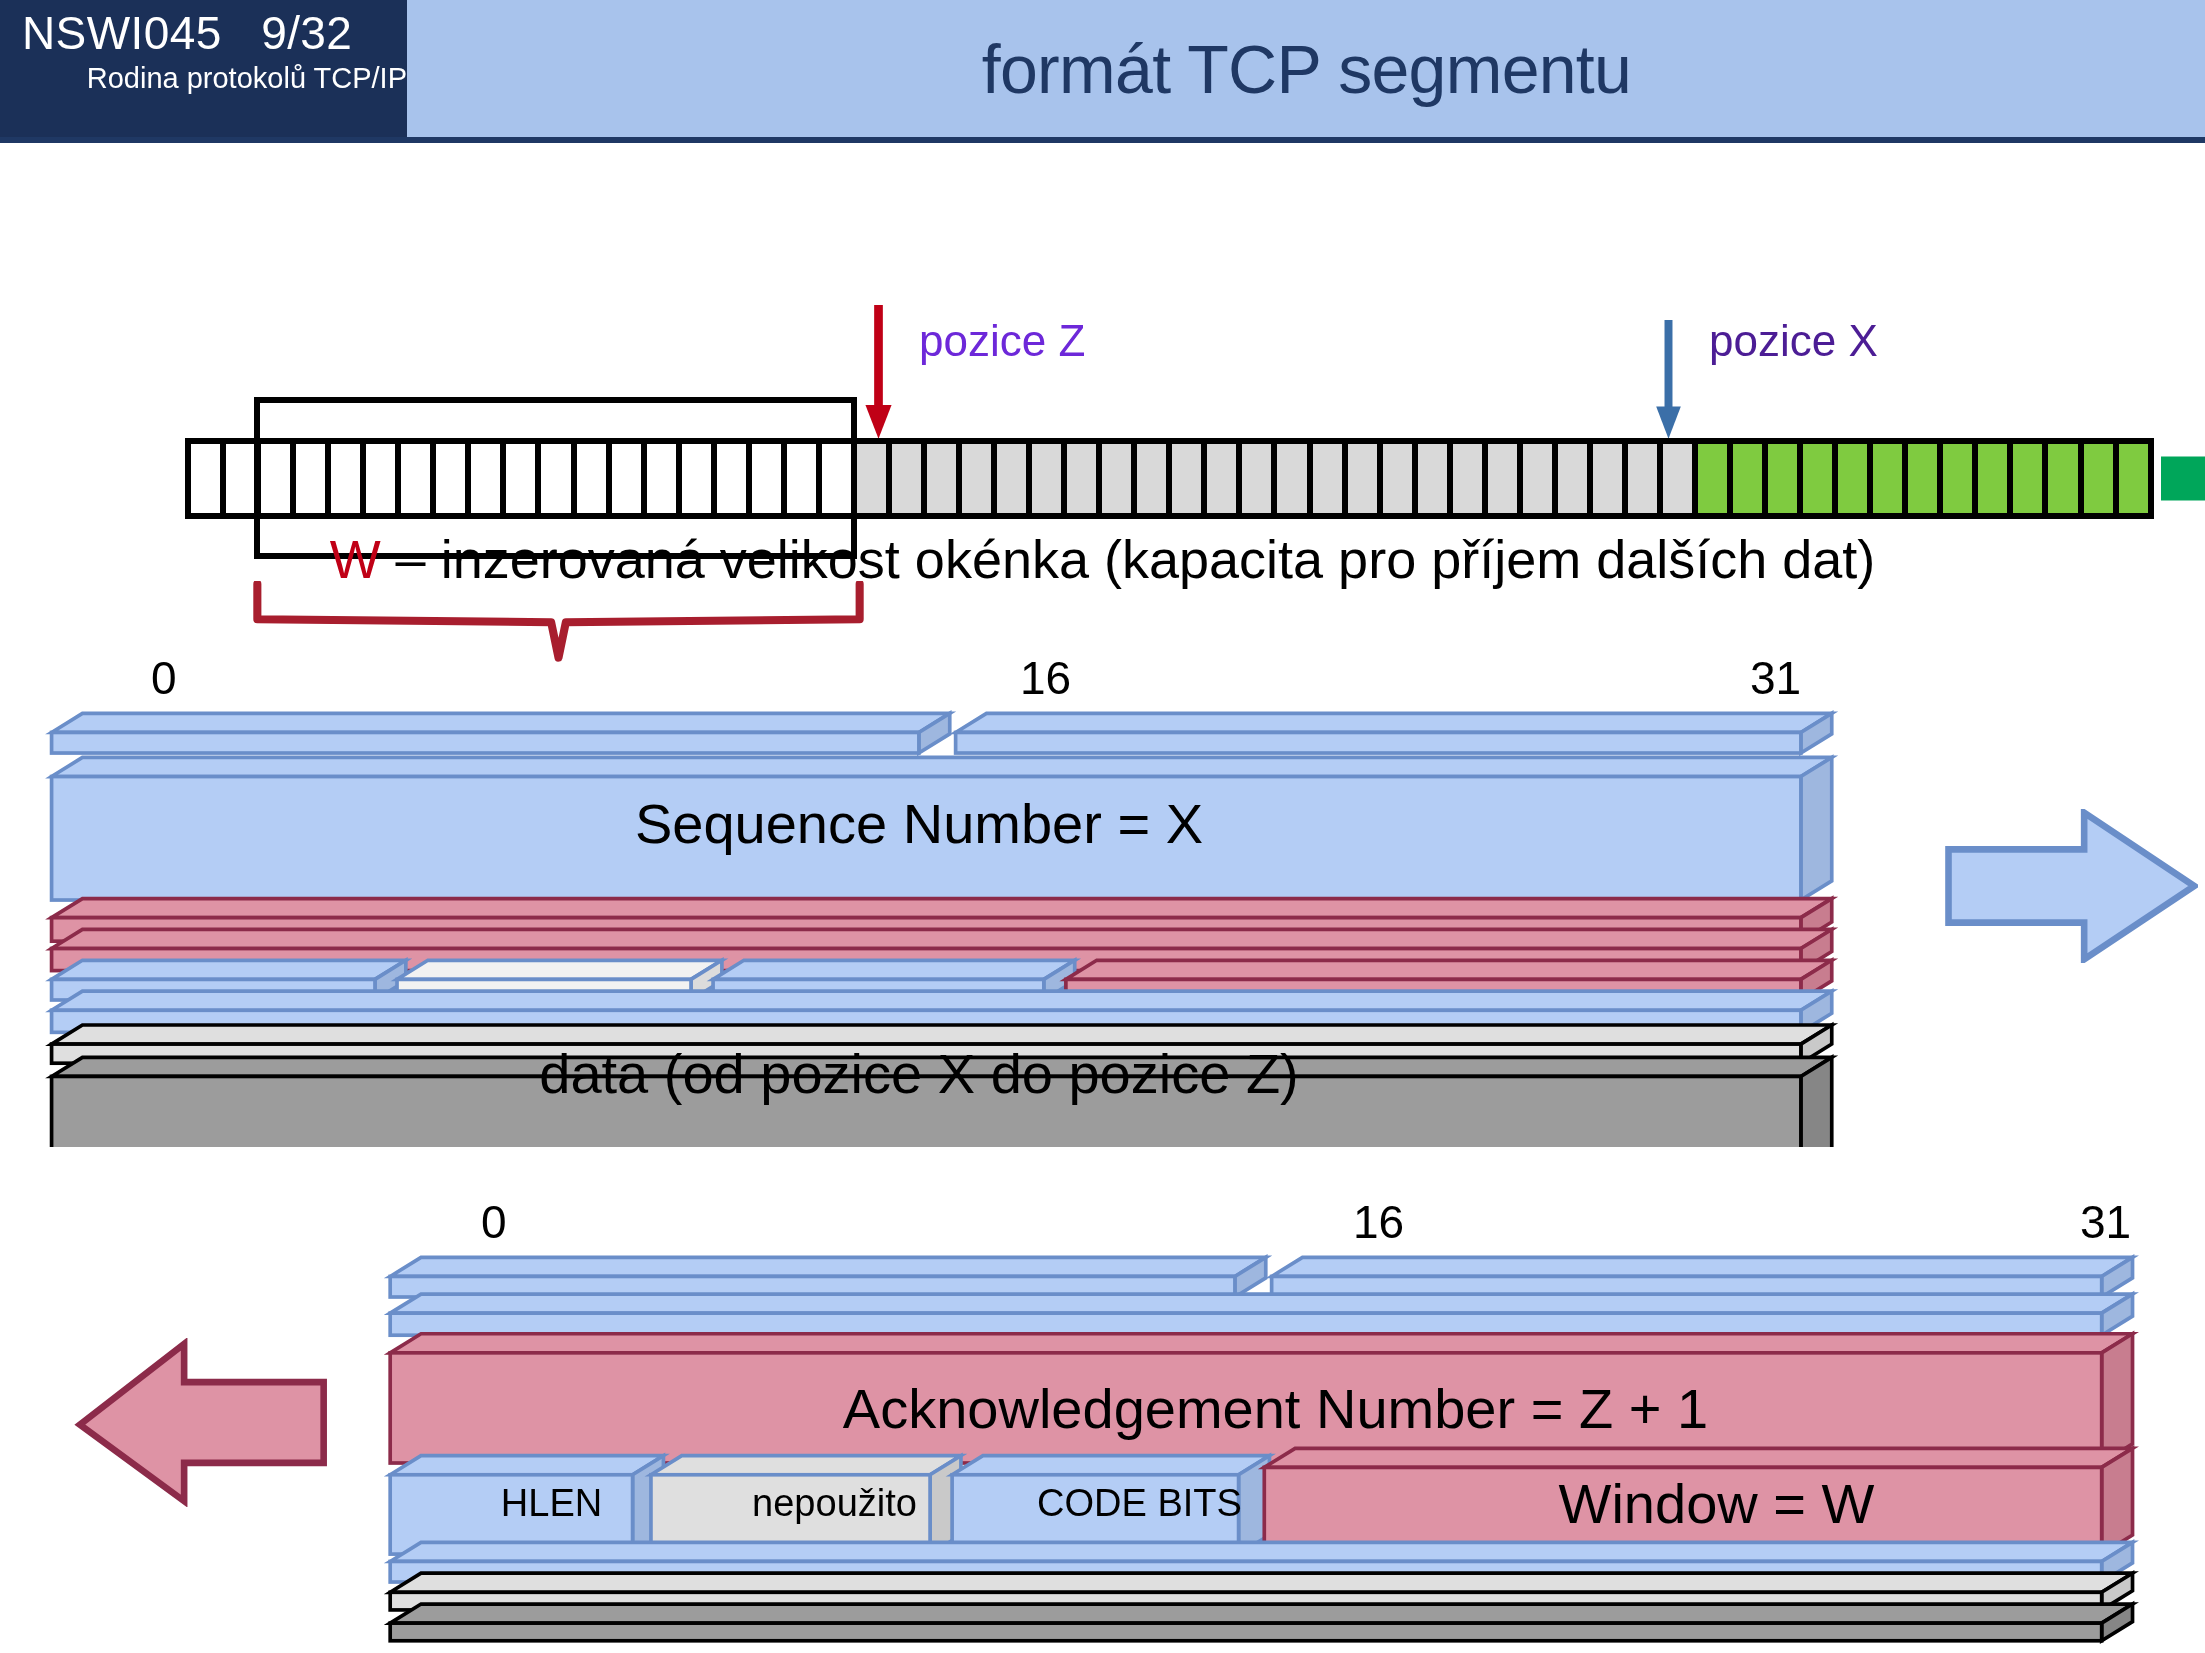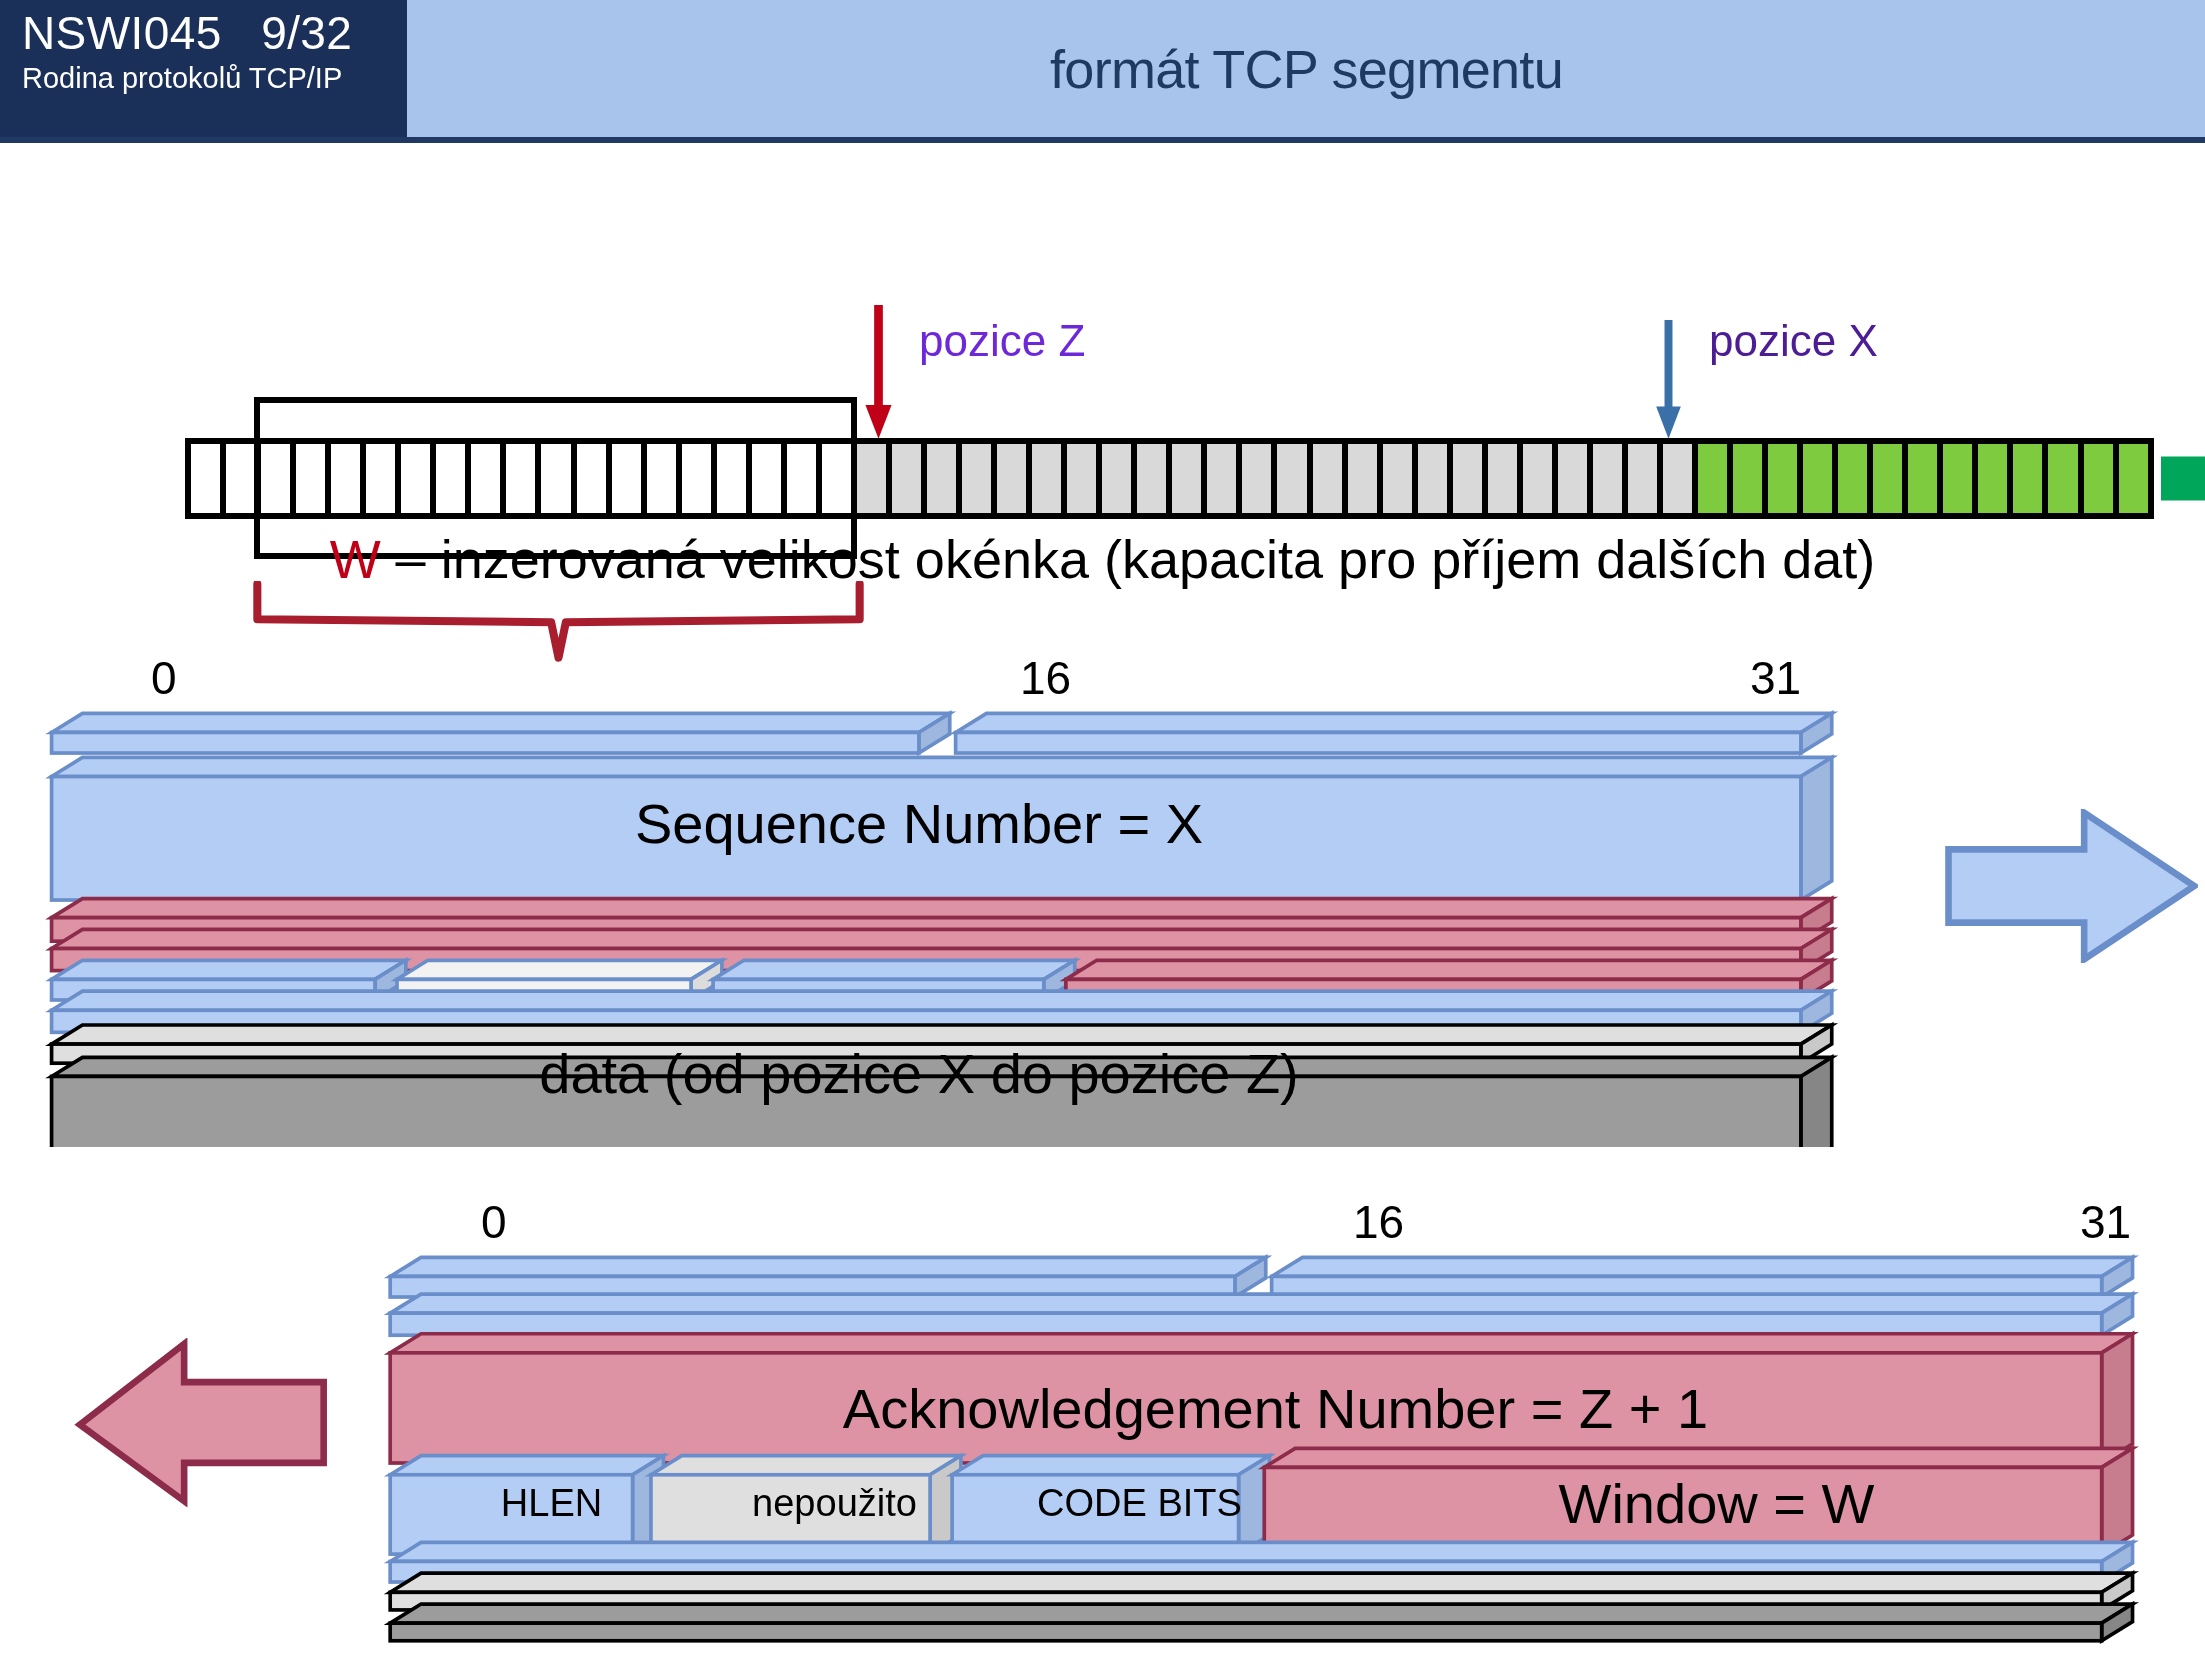--- a/index.html
+++ b/index.html
@@ -29,26 +29,27 @@
     color:#ffffff;
   }
   .badge-l1{
     font-size:46px;line-height:54px;letter-spacing:0.4px;
     white-space:pre;
     font-family:"Liberation Sans", sans-serif;
   }
   .badge-l2{
     font-size:29px;line-height:37px;
     font-family:"Liberation Sans", sans-serif;
+    text-align:right;
   }
   .hdr-title{
     position:absolute;left:407px;top:0;width:1799px;height:137px;
     display:flex;align-items:center;justify-content:center;
     color:#1F3864;
-    font-size:54px;
+    font-size:68px;
     font-family:"Liberation Sans", sans-serif;
     letter-spacing:-0.7px;
   }
 
   
   .stream-wrap{position:absolute;left:0;top:140px;width:2205px;height:470px;}
 
   .arrow-lbl{
     position:absolute;font-size:44px;white-space:nowrap;
     font-family:"Liberation Sans", sans-serif;

